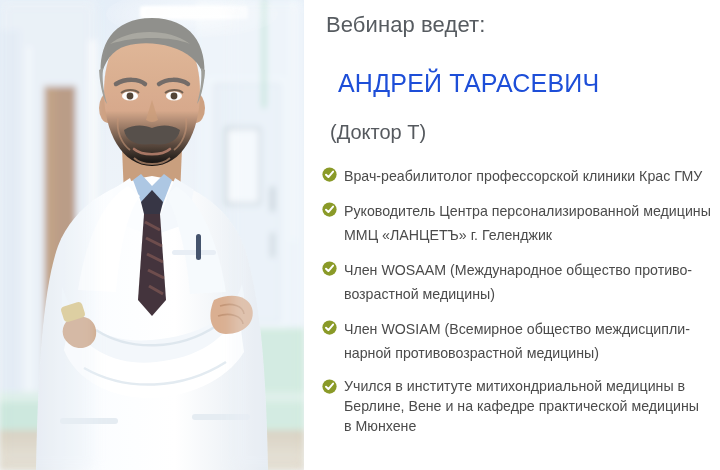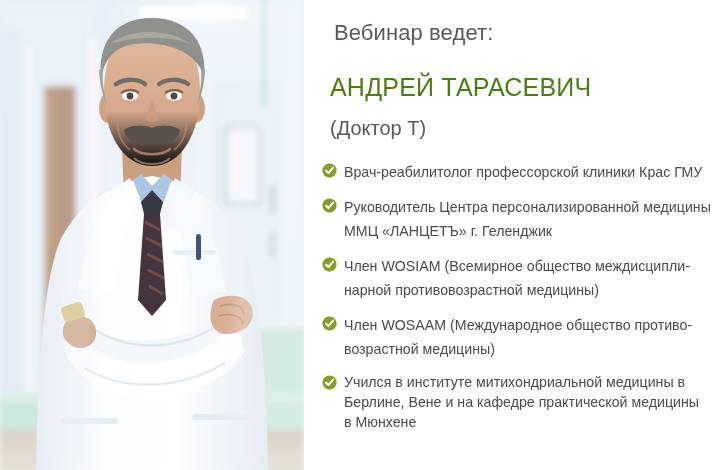--- a/index.html
+++ b/index.html
@@ -39,36 +39,36 @@
   .content-panel {
     position: relative;
     flex: 1 1 auto;
     height: 470px;
     padding: 0 0 0 18px;
     box-sizing: border-box;
     background: #ffffff;
   }
 
   .eyebrow {
-    margin: 12px;
+    margin: 4px;
     padding: 7px 0 0 0;
     font-size: 22px;
     line-height: 28px;
     font-weight: 400;
     color: #565b60;
     letter-spacing: 0.1px;
   }
 
   .name {
-    margin: 8px;
+    margin: 16px;
     padding: 14px 3px 0 0;
     font-size: 25px;
     line-height: 28px;
     font-weight: 400;
-    color: #4d7c0f;
+    color: #1d4ed8;
     letter-spacing: 0.2px;
   }
 
   .subname {
     margin: 8px;
     padding: 6px 0 0 0;
     font-size: 20px;
     line-height: 26px;
     font-weight: 400;
     color: #55595e;
@@ -318,31 +318,31 @@
         <span class="bullet-text">Руководитель Центра персонализированной медицины
 ММЦ «ЛАНЦЕТЪ» г. Геленджик</span>
       </li>
 
 
       <li class="bullet">
         <svg class="check-icon" viewBox="0 0 16 16">
           <circle cx="8" cy="8" r="7.6" fill="#8a9a28"></circle>
           <path d="M4.3 8.2 L6.8 10.7 L11.8 4.9" stroke="#ffffff" stroke-width="2.1" fill="none" stroke-linecap="round" stroke-linejoin="round"></path>
         </svg>
+        <span class="bullet-text">Член WOSAAM (Международное общество противо-
+возрастной медицины)</span>
+      </li>
+
+      <li class="bullet">
+        <svg class="check-icon" viewBox="0 0 16 16">
+          <circle cx="8" cy="8" r="7.6" fill="#8a9a28"></circle>
+          <path d="M4.3 8.2 L6.8 10.7 L11.8 4.9" stroke="#ffffff" stroke-width="2.1" fill="none" stroke-linecap="round" stroke-linejoin="round"></path>
+        </svg>
         <span class="bullet-text">Член WOSIAM (Всемирное общество междисципли-
 нарной противовозрастной медицины)</span>
-      </li>
-
-      <li class="bullet">
-        <svg class="check-icon" viewBox="0 0 16 16">
-          <circle cx="8" cy="8" r="7.6" fill="#8a9a28"></circle>
-          <path d="M4.3 8.2 L6.8 10.7 L11.8 4.9" stroke="#ffffff" stroke-width="2.1" fill="none" stroke-linecap="round" stroke-linejoin="round"></path>
-        </svg>
-        <span class="bullet-text">Член WOSAAM (Международное общество противо-
-возрастной медицины)</span>
       </li>
 
       <li class="bullet tight">
         <svg class="check-icon" viewBox="0 0 16 16">
           <circle cx="8" cy="8" r="7.6" fill="#8a9a28"></circle>
           <path d="M4.3 8.2 L6.8 10.7 L11.8 4.9" stroke="#ffffff" stroke-width="2.1" fill="none" stroke-linecap="round" stroke-linejoin="round"></path>
         </svg>
         <span class="bullet-text">Учился в институте митихондриальной медицины в
 Берлине, Вене и на кафедре практической медицины
 в Мюнхене</span>

